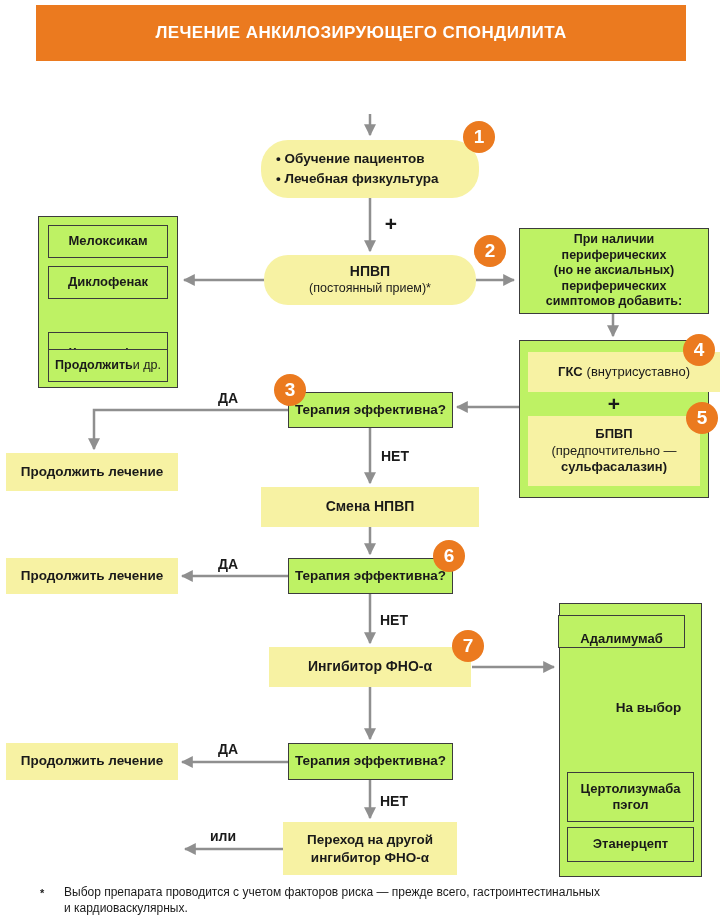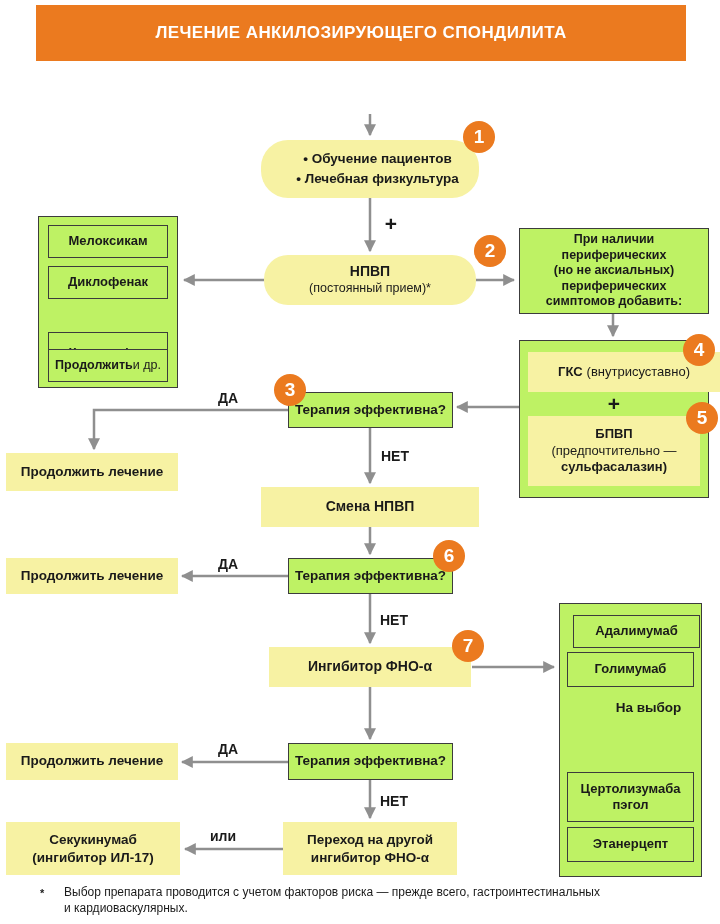--- a/index.html
+++ b/index.html
@@ -17,21 +17,21 @@
   .b{font-weight:bold;}
   .header{position:absolute;left:36px;top:5px;width:650px;height:56px;background:var(--orange);
           color:#fff;display:flex;align-items:center;justify-content:center;
           font-weight:bold;font-size:17px;letter-spacing:.4px;}
   .badge{position:absolute;width:32px;height:32px;border-radius:50%;background:var(--orange);
          color:#fff;font-weight:bold;font-size:19px;display:flex;align-items:center;
          justify-content:center;z-index:5;}
   .lbl{position:absolute;font-weight:bold;font-size:14px;}
   .plus{position:absolute;font-weight:bold;font-size:21px;width:24px;text-align:center;}
   .fs13{font-size:13px;} .fs135{font-size:13.5px;} .fs125{font-size:12.5px;}
-  .edu{align-items:center;text-align:left;padding-left:15px;font-size:13.5px;line-height:1.45;border-radius:27px;}
+  .edu{align-items:flex-start;text-align:left;padding-left:15px;font-size:13.5px;line-height:1.45;border-radius:27px;}
   .subtitle{font-size:12.5px;font-weight:normal;}
   svg.wires{position:absolute;left:0;top:0;z-index:1;}
   .box,.badge,.lbl,.plus{z-index:2;}
   .footnote{position:absolute;left:40px;top:884px;width:664px;display:flex;
             font-size:12px;line-height:16px;}
   .fn-mark{width:24px;font-size:11px;padding-top:1px;}
 </style>
 </head>
 <body>
 
@@ -130,25 +130,22 @@
   <div class="badge" style="left:433px;top:540px;">6</div>
   <div class="lbl" style="left:218px;top:556px;">ДА</div>
   <div class="lbl" style="left:380px;top:612px;">НЕТ</div>
 
   <div class="box yellow b fs135" style="left:6px;top:558px;width:172px;height:36px;">Продолжить лечение</div>
 
   <div class="box yellow b" style="left:269px;top:647px;width:202px;height:40px;font-size:14px;">Ингибитор ФНО-α</div>
   <div class="badge" style="left:452px;top:630px;">7</div>
 
   <div class="box white" style="left:559px;top:603px;width:143px;height:274px;"></div>
-  <div class="box white b fs13" style="left:573px;top:615px;width:127px;height:33px;">
+  <div class="box white b fs13" style="left:558px;top:615px;width:127px;height:33px;justify-content:flex-end;">
     <span>Адалимумаб</span>
-  </div>
-  <div class="box white b fs13" style="left:567px;top:652px;width:127px;height:35px;">
-    <span>Голимумаб</span>
   </div>
   <div class="box b fs135" style="left:559px;top:699px;width:143px;height:18px;padding-left:36px;">На выбор</div>
   <div class="box white b fs13" style="left:567px;top:772px;width:127px;height:50px;line-height:1.25;">
     <span>Цертолизумаба</span>
     <span>пэгол</span>
   </div>
   <div class="box white b fs13" style="left:567px;top:827px;width:127px;height:35px;">
     <span>Этанерцепт</span>
   </div>
 
@@ -157,24 +154,20 @@
   <div class="lbl" style="left:380px;top:793px;">НЕТ</div>
 
   <div class="box yellow b fs135" style="left:6px;top:743px;width:172px;height:37px;">Продолжить лечение</div>
 
   <div class="box yellow b fs135" style="left:283px;top:822px;width:174px;height:53px;line-height:1.3;">
     <span>Переход на другой</span>
     <span>ингибитор ФНО-α</span>
   </div>
   <div class="lbl" style="left:210px;top:828px;">или</div>
 
-  <div class="box yellow b fs135" style="left:6px;top:822px;width:174px;height:53px;line-height:1.3;">
-    <span>Секукинумаб</span>
-    <span>(ингибитор ИЛ-17)</span>
-  </div>
 
   <div class="footnote">
     <span class="fn-mark b">*</span>
     <span>
       <span style="display:block;">Выбор препарата проводится с учетом факторов риска — прежде всего, гастроинтестинальных</span>
       <span style="display:block;">и кардиоваскулярных.</span>
     </span>
   </div>
 
 </div>

